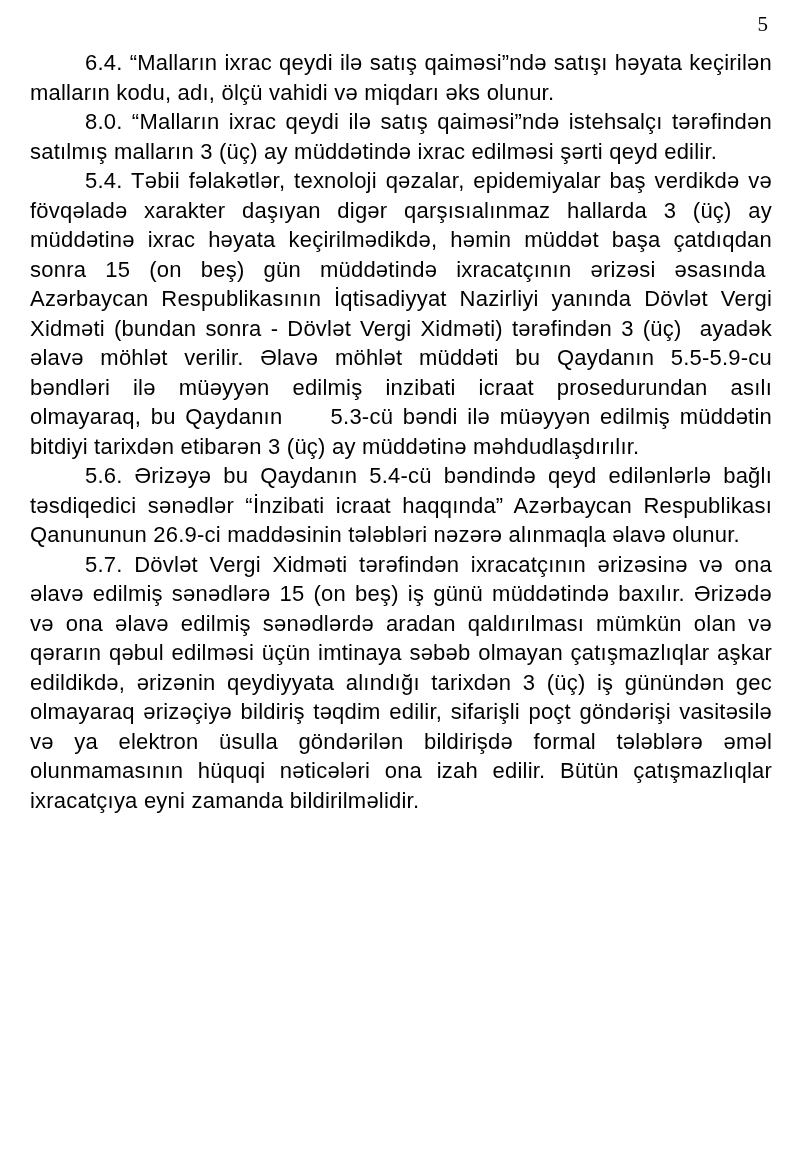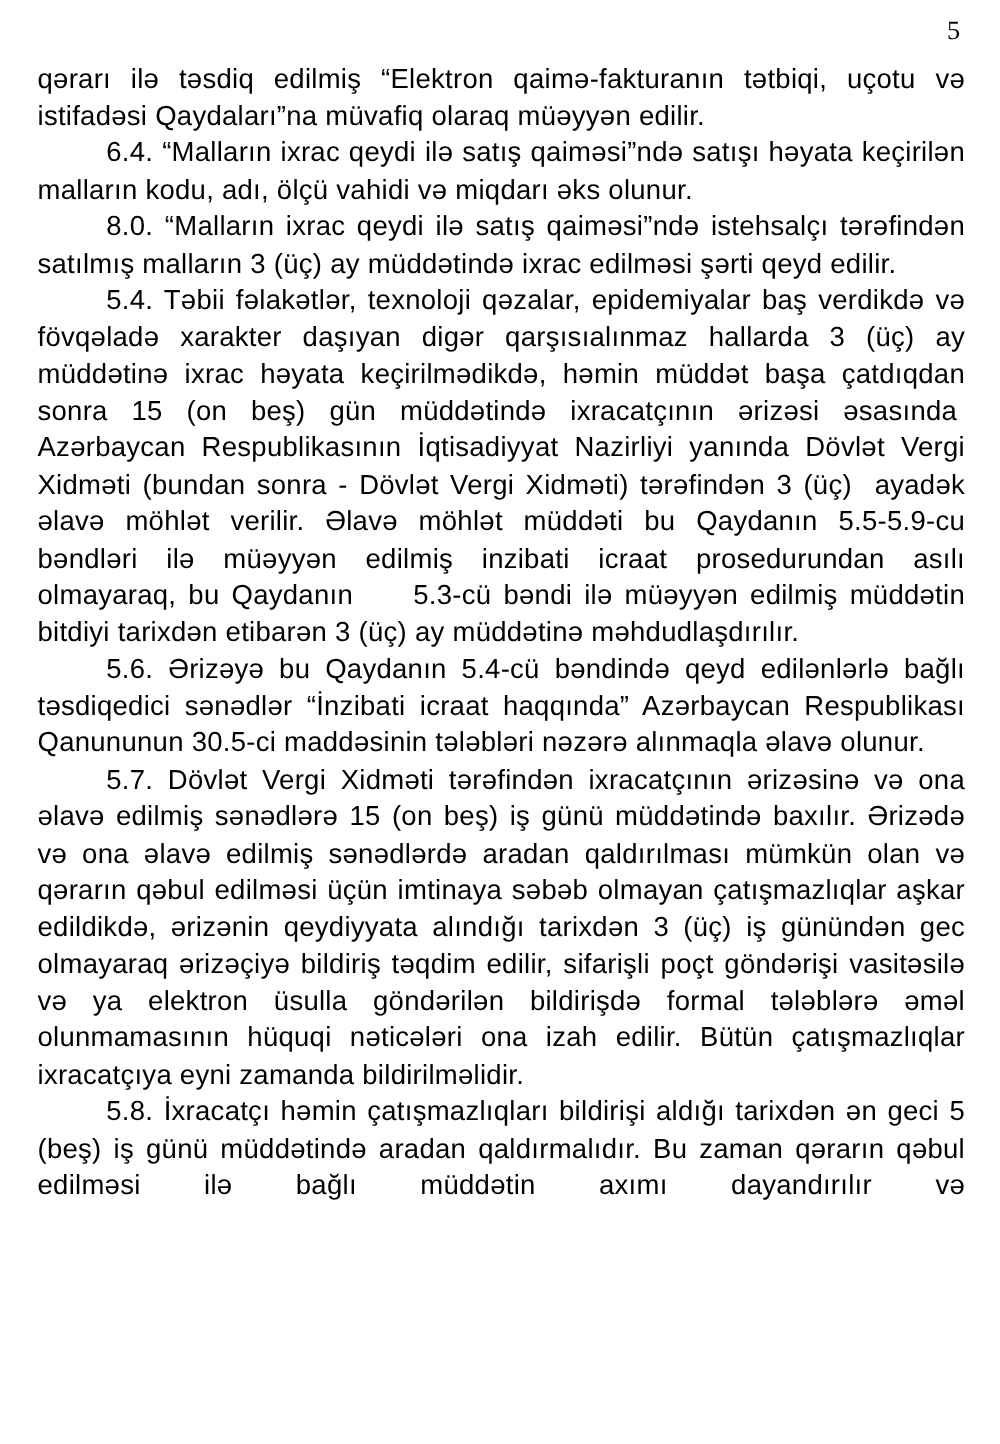--- a/index.html
+++ b/index.html
@@ -38,21 +38,19 @@
   .para.indent { text-indent: 55px; }
   
   .para.cont { text-align-last: justify; }
 </style>
 </head>
 <body>
 
 <div class="page">
   <div class="page-number">5</div>
   <div class="doc-body">
-      <p class="para">qərarı ilə təsdiq edilmiş “Elektron qaimə-fakturanın tətbiqi, uçotu və istifadəsi Qaydaları”na müvafiq olaraq müəyyən edilir.</p>
       <p class="para indent">6.4. “Malların ixrac qeydi ilə satış qaiməsi”ndə satışı həyata keçirilən malların kodu, adı, ölçü vahidi və miqdarı əks olunur.</p>
       <p class="para indent">8.0. “Malların ixrac qeydi ilə satış qaiməsi”ndə istehsalçı tərəfindən satılmış malların 3 (üç) ay müddətində ixrac edilməsi şərti qeyd edilir.</p>
       <p class="para indent">5.4. Təbii fəlakətlər, texnoloji qəzalar, epidemiyalar baş verdikdə və fövqəladə xarakter daşıyan digər qarşısıalınmaz hallarda 3 (üç) ay müddətinə ixrac həyata keçirilmədikdə, həmin müddət başa çatdıqdan sonra 15 (on beş) gün müddətində ixracatçının ərizəsi əsasında&nbsp; Azərbaycan Respublikasının İqtisadiyyat Nazirliyi yanında Dövlət Vergi Xidməti (bundan sonra - Dövlət Vergi Xidməti) tərəfindən 3 (üç)&nbsp; ayadək əlavə möhlət verilir. Əlavə möhlət müddəti bu Qaydanın 5.5-5.9-cu bəndləri ilə müəyyən edilmiş inzibati icraat prosedurundan asılı olmayaraq, bu Qaydanın&nbsp;&nbsp;&nbsp;&nbsp; 5.3-cü bəndi ilə müəyyən edilmiş müddətin bitdiyi tarixdən etibarən 3 (üç) ay müddətinə məhdudlaşdırılır.</p>
-      <p class="para indent">5.6. Ərizəyə bu Qaydanın 5.4-cü bəndində qeyd edilənlərlə bağlı təsdiqedici sənədlər “İnzibati icraat haqqında” Azərbaycan Respublikası Qanununun 30.5-ci maddəsinin tələbləri nəzərə alınmaqla əlavə olunur.</p>
+      <p class="para indent">5.6. Ərizəyə bu Qaydanın 5.4-cü bəndində qeyd edilənlərlə bağlı təsdiqedici sənədlər “İnzibati icraat haqqında” Azərbaycan Respublikası Qanununun 26.9-ci maddəsinin tələbləri nəzərə alınmaqla əlavə olunur.</p>
       <p class="para indent">5.7. Dövlət Vergi Xidməti tərəfindən ixracatçının ərizəsinə və ona əlavə edilmiş sənədlərə 15 (on beş) iş günü müddətində baxılır. Ərizədə və ona əlavə edilmiş sənədlərdə aradan qaldırılması mümkün olan və qərarın qəbul edilməsi üçün imtinaya səbəb olmayan çatışmazlıqlar aşkar edildikdə, ərizənin qeydiyyata alındığı tarixdən 3 (üç) iş günündən gec olmayaraq ərizəçiyə bildiriş təqdim edilir, sifarişli poçt göndərişi vasitəsilə və ya elektron üsulla göndərilən bildirişdə formal tələblərə əməl olunmamasının hüquqi nəticələri ona izah edilir. Bütün çatışmazlıqlar ixracatçıya eyni zamanda bildirilməlidir.</p>
-      <p class="para indent cont">5.8. İxracatçı həmin çatışmazlıqları bildirişi aldığı tarixdən ən geci 5 (beş) iş günü müddətində aradan qaldırmalıdır. Bu zaman qərarın qəbul edilməsi ilə bağlı müddətin axımı dayandırılır və</p>
     </div>
 </div>
 
 </body></html>

